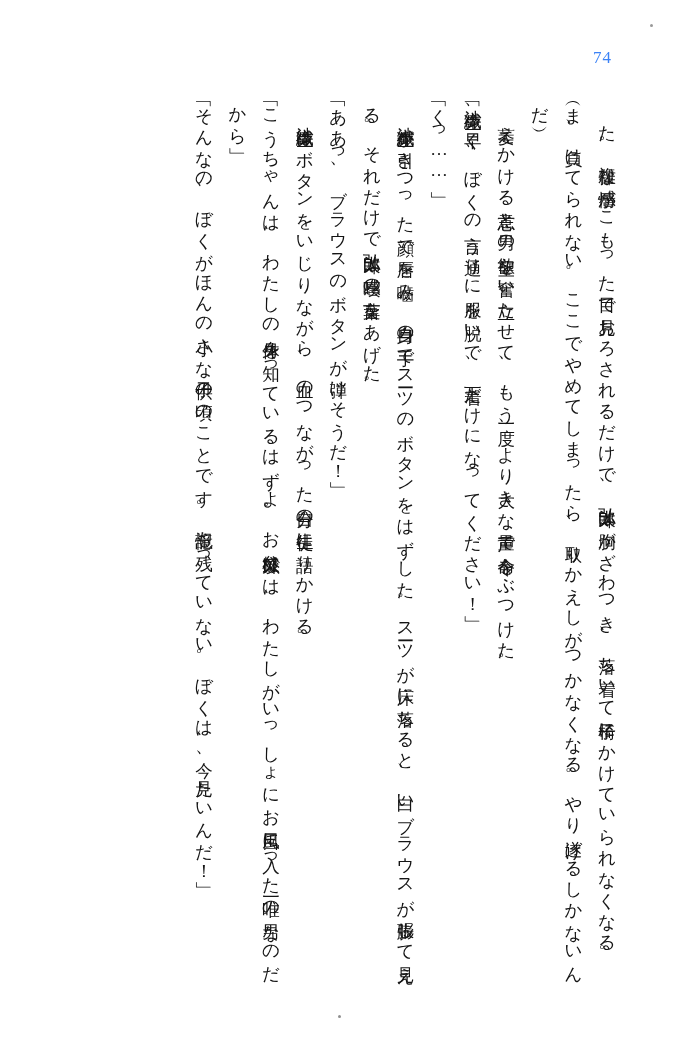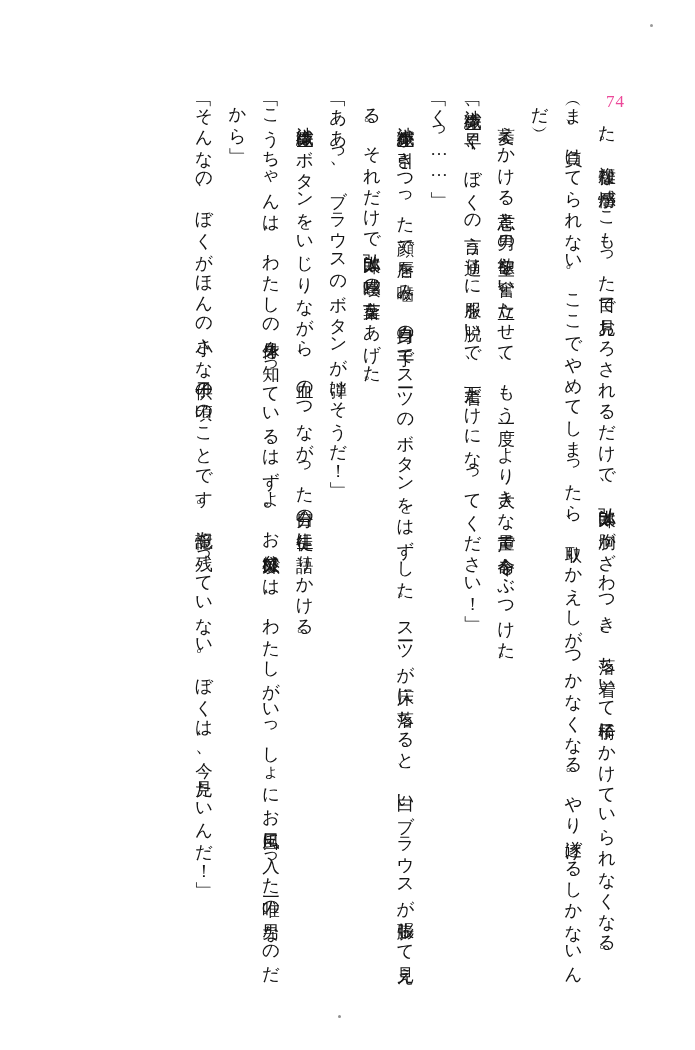--- a/index.html
+++ b/index.html
@@ -18,26 +18,25 @@
   .page {
     position: relative;
     width: 695px;
     height: 1050px;
     box-sizing: border-box;
     background: #fff;
   }
   .page-number {
     position: absolute;
     top: 48px;
-    right: 70px;
+    right: 83px;
     font-size: 17px;
     letter-spacing: 1px;
-    color: #ec4899;
+    color: #3b82f6;
     font-family: "Liberation Serif", "DejaVu Serif", serif;
-    margin-top: 44px;
   }
   .text-block {
     position: absolute;
     top: 95px;
     right: 72px;
     height: 880px;
     width: 560px;
     writing-mode: vertical-rl;
     text-orientation: upright;
     font-size: 17.5px;

